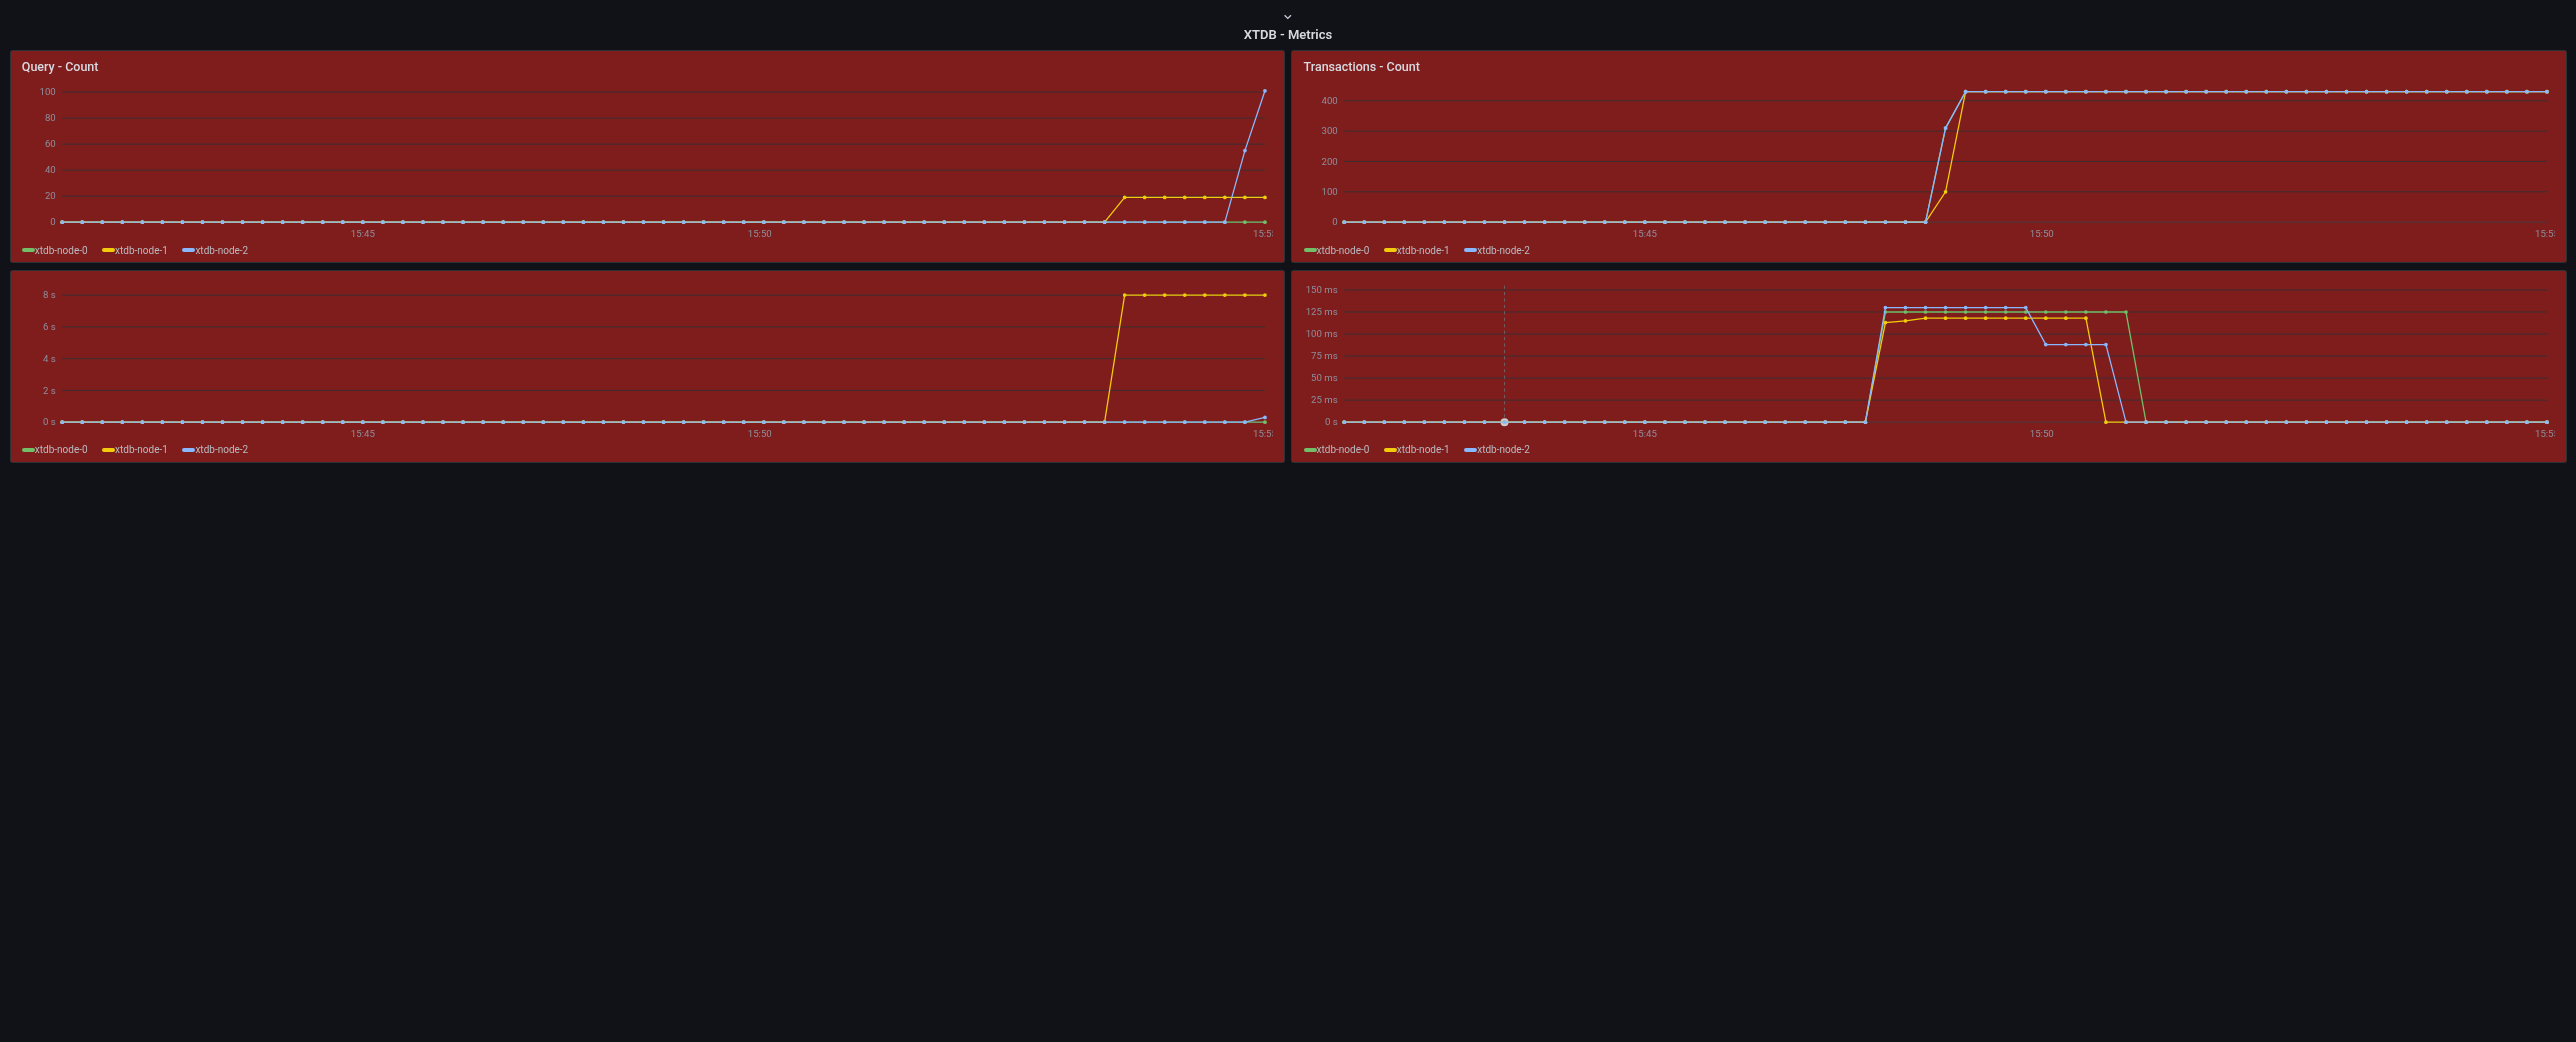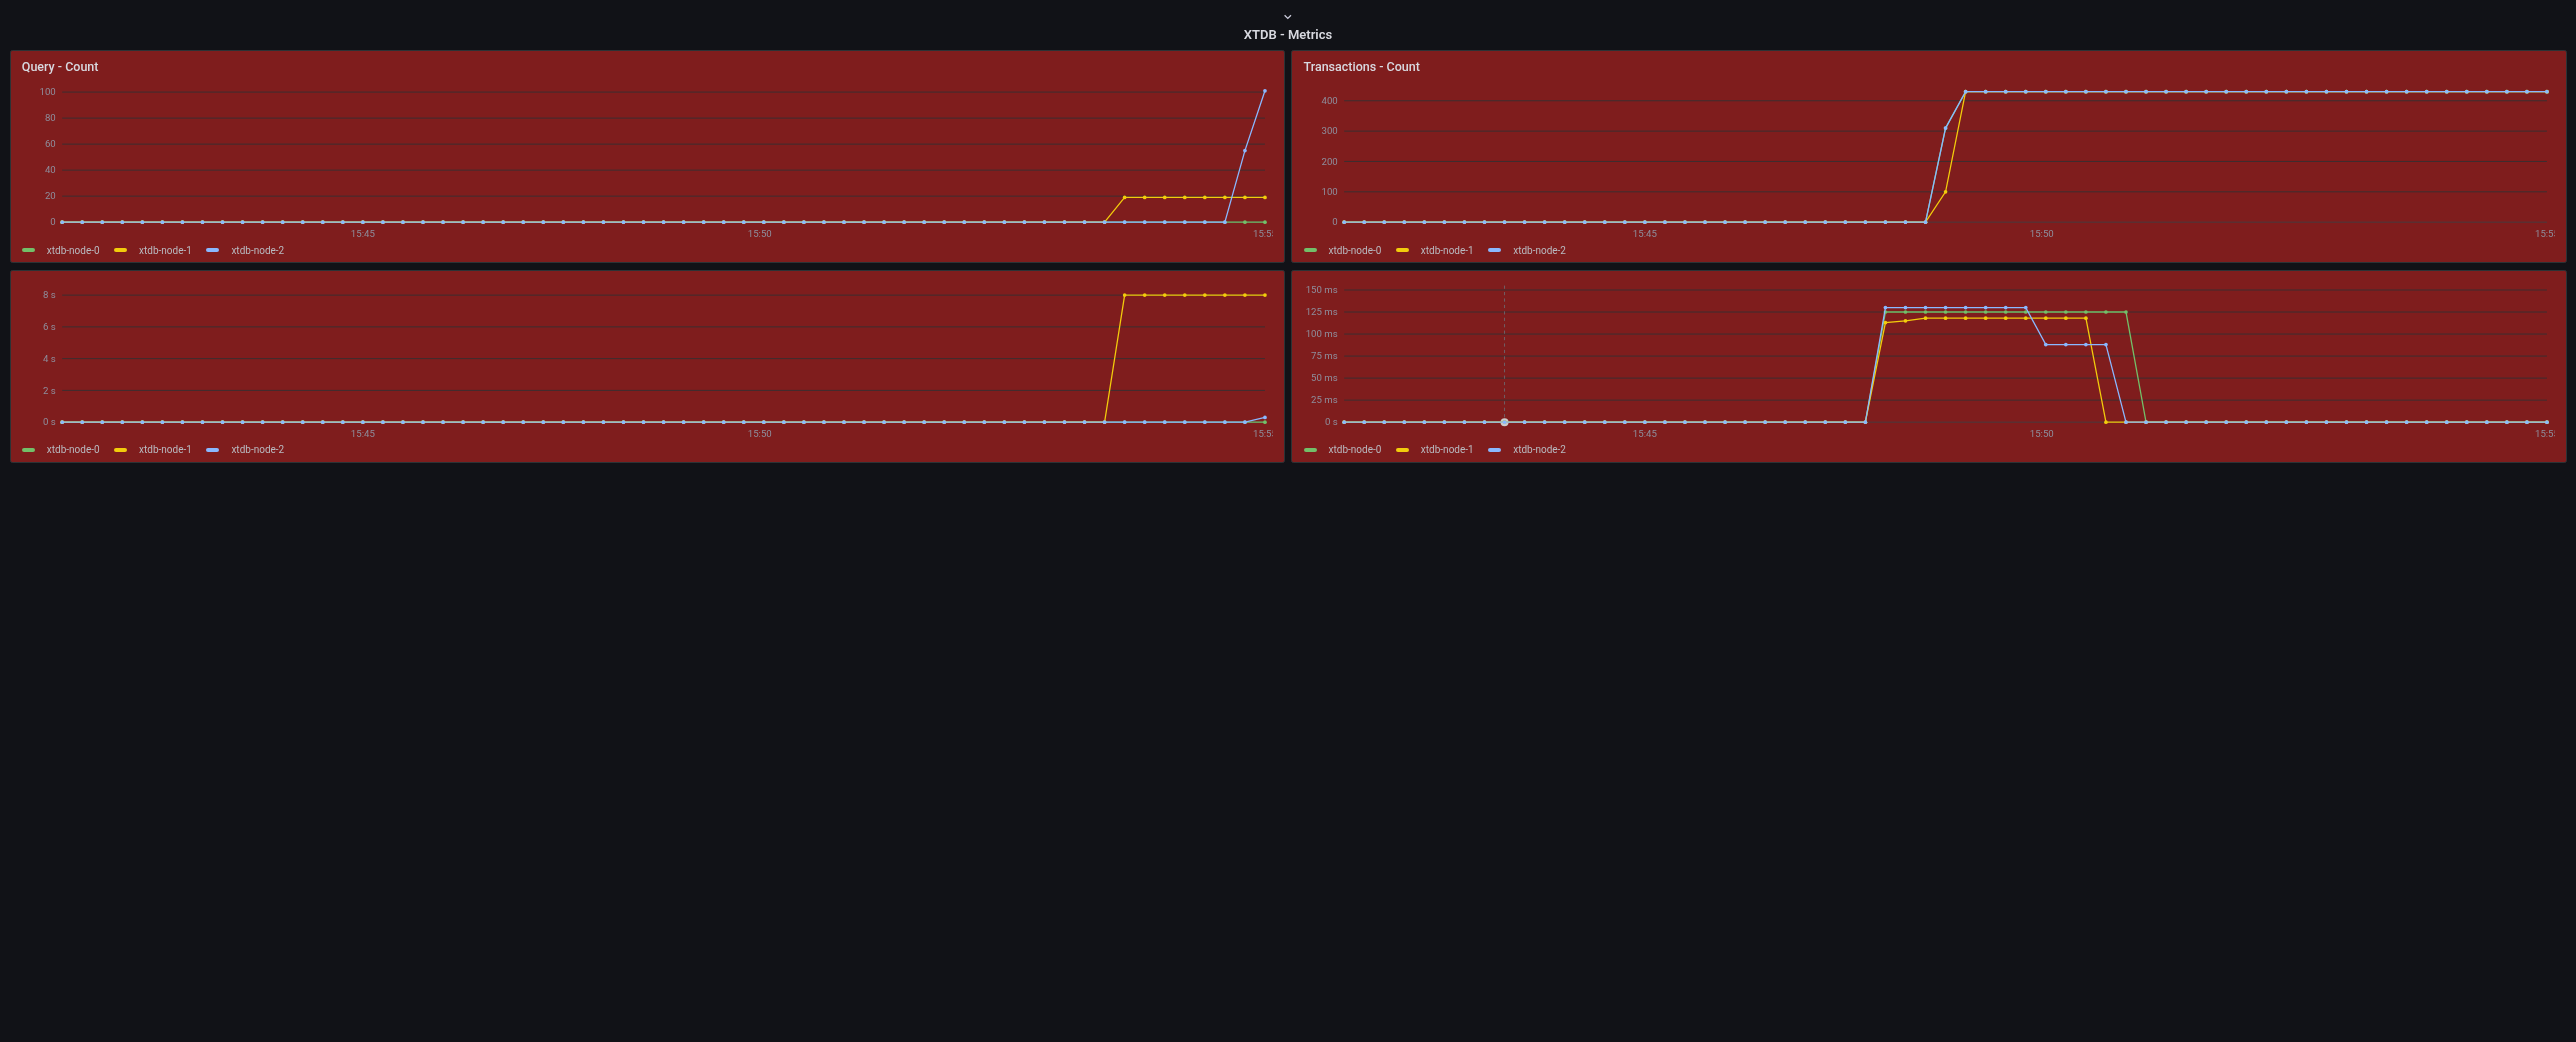--- a/index.html
+++ b/index.html
@@ -49,21 +49,21 @@
     height: 161px;
   }
   svg { display: block; }
   .legend {
     display: flex;
     gap: 14.5px;
     padding-top: 4.8px;
     font-size: 10px;
     color: #b9bac0;
   }
-  .legend-item { display: flex; align-items: center; gap: 12px; }
+  .legend-item { display: flex; align-items: center; gap: 0; }
   .swatch {
     width: 13px; height: 4px; border-radius: 2.4px;
   }
   .axis-label { fill: #8e8e9c; font-size: 12px; }
   .gridline { stroke: #2c3235; stroke-width: 1; }
   .y-zero { stroke: #3c4246; stroke-width: 1; }
 </style>
 </head>
 <body>
 

